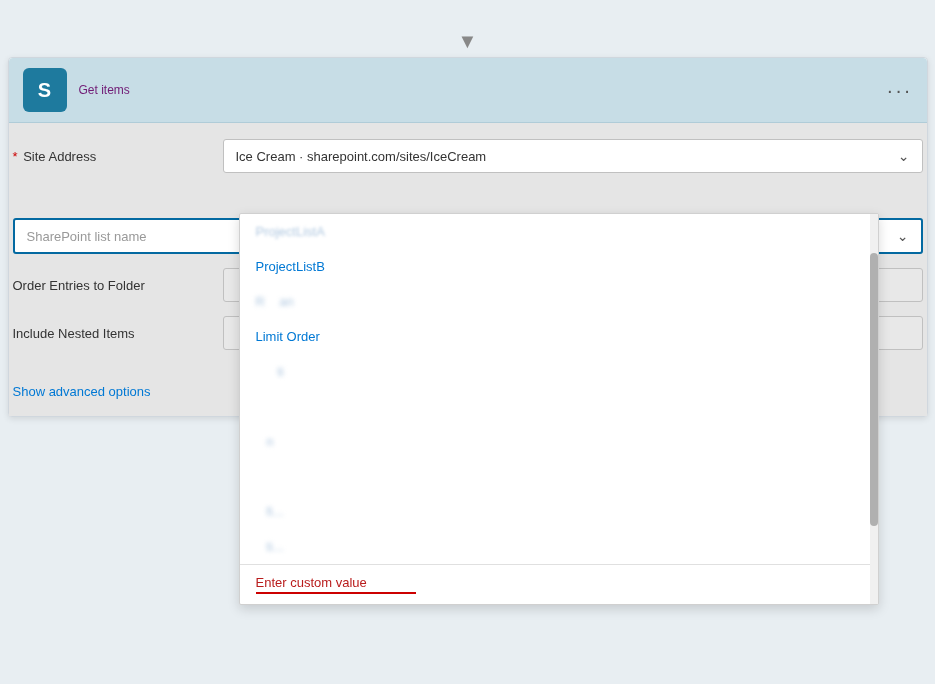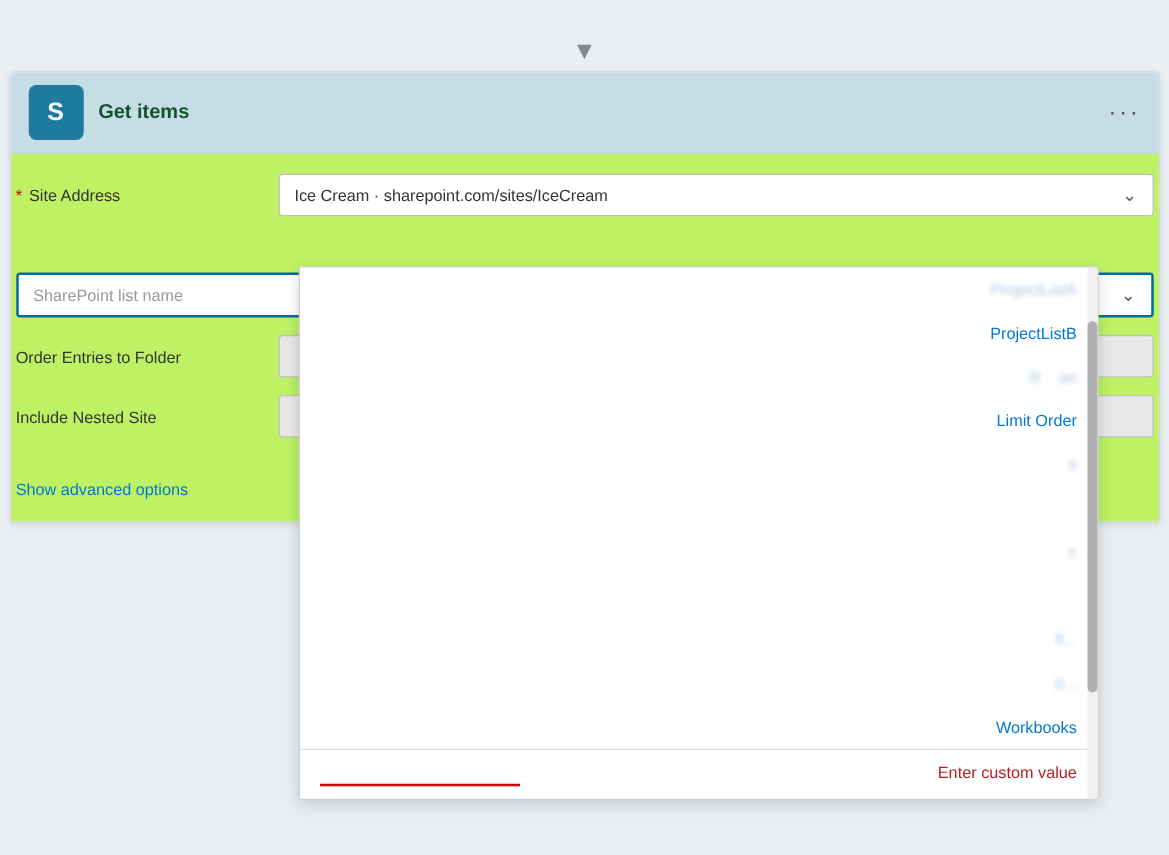--- a/index.html
+++ b/index.html
@@ -60,36 +60,36 @@
       align-items: center;
       justify-content: center;
       margin-right: 12px;
       flex-shrink: 0;
       font-size: 20px;
       font-weight: bold;
       color: #fff;
     }
 
     .card-header-title {
-      font-size: 16px;
-      font-weight: 700;
-      color: #14532d;
+      font-size: 12px;
+      font-weight: 400;
+      color: #701a75;
       flex: 1;
     }
 
     .card-header-menu {
       font-size: 20px;
       color: #555;
       cursor: pointer;
       letter-spacing: 2px;
     }
 
     .card-body {
       padding: 16px 4px;
-      background: #bef264;
+      background: #e5e5e5;
     }
 
     .field-row {
       display: flex;
       align-items: center;
       margin-bottom: 14px;
     }
 
     .field-label {
       width: 210px;
@@ -150,21 +150,20 @@
     .dropdown-overlay {
       position: absolute;
       left: 230px;
       top: 155px;
       width: 640px;
       background: #fff;
       border: 1px solid #d0d0d0;
       box-shadow: 0 4px 12px rgba(0,0,0,0.15);
       z-index: 100;
       border-radius: 2px;
-      text-align: right;
     }
 
     .dropdown-list {
       max-height: 440px;
       overflow-y: auto;
       overflow-x: hidden;
     }
 
     .dropdown-item {
       padding: 10px 16px;
@@ -261,21 +260,21 @@
           <span>Order Entries to Folder</span>
         </div>
         <div class="field-control">
           <div class="dropdown-control" style="background:#e8e8e8; height:34px;">
           </div>
         </div>
       </div>
 
       <div class="field-row">
         <div class="field-label">
-          <span>Include Nested Site</span>
+          <span>Include Nested Items</span>
         </div>
         <div class="field-control">
           <div class="dropdown-control" style="background:#e8e8e8; height:34px;">
           </div>
         </div>
       </div>
 
       <div>
         <a class="show-advanced">Show advanced options</a>
       </div>
@@ -298,21 +297,20 @@
         <div class="dropdown-item blurred" style="color:#b0c8e0; filter: blur(2px);">&nbsp;&nbsp;</div>
 
         <div class="dropdown-item blurred" style="color:#b0c8e0; filter: blur(2px);">&nbsp;&nbsp;&nbsp;n</div>
 
         <div class="dropdown-item blurred" style="color:#b0c8e0; filter: blur(2px);">&nbsp;</div>
 
         <div class="dropdown-item blurred" style="color:#b0c8e0; filter: blur(2px);">&nbsp;&nbsp;&nbsp;fi...</div>
 
         <div class="dropdown-item blurred" style="color:#b0c8e0; filter: blur(2px);">&nbsp;&nbsp;&nbsp;ti...</div>
 
-        <div class="dropdown-item highlighted">Workbooks</div>
 
         <div class="dropdown-item enter-custom">
           Enter custom value
           <div class="red-underline"></div>
         </div>
 
       </div>
 
       <div class="scrollbar-track">
         <div class="scrollbar-thumb"></div>

